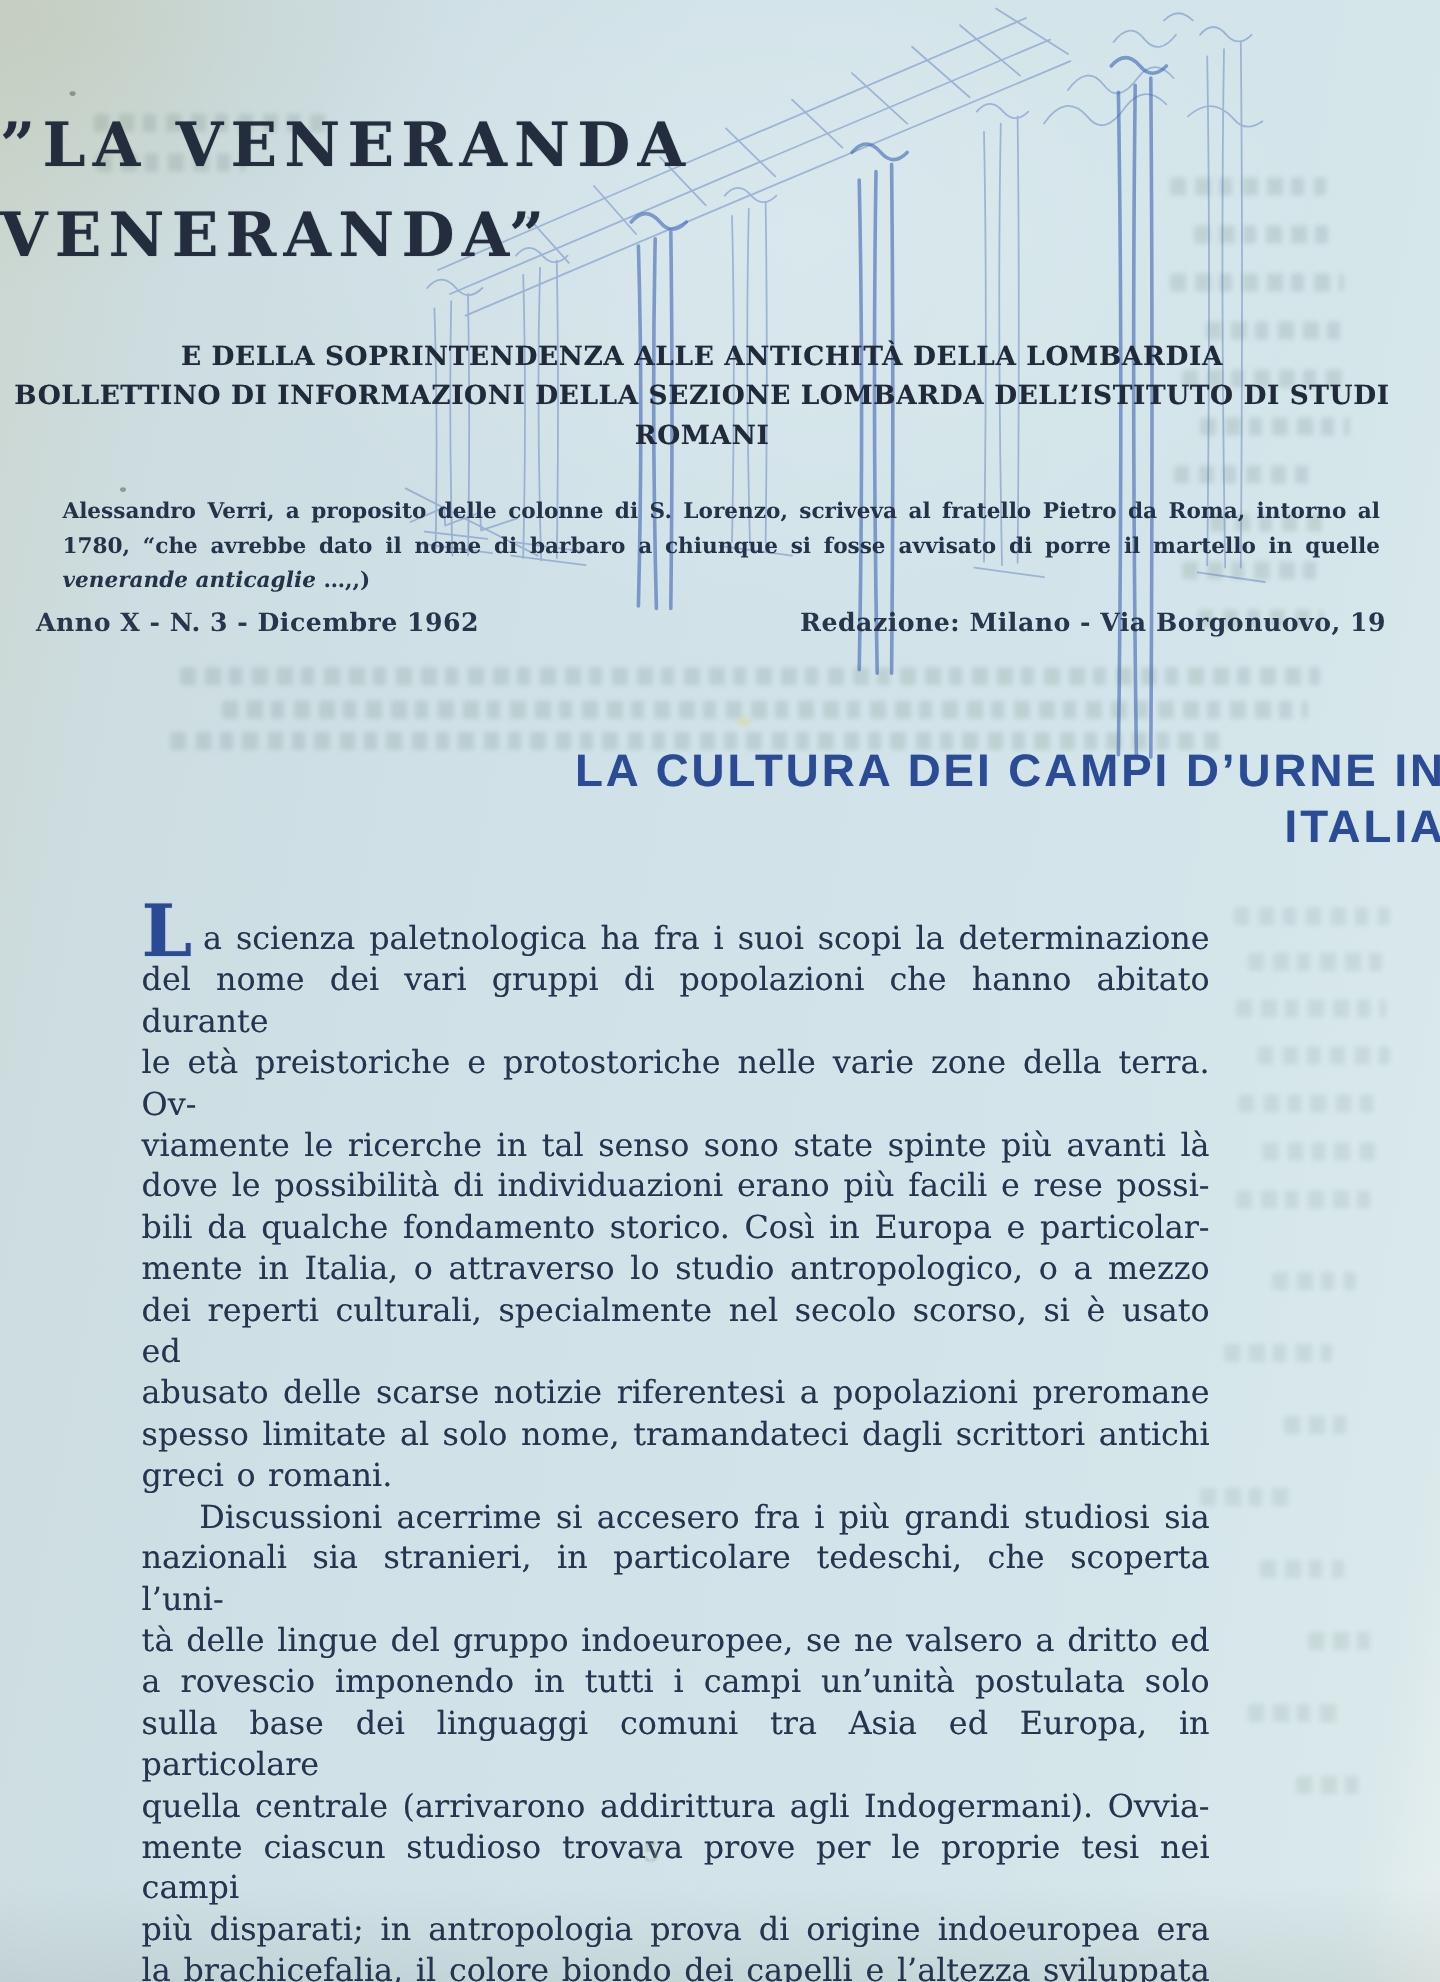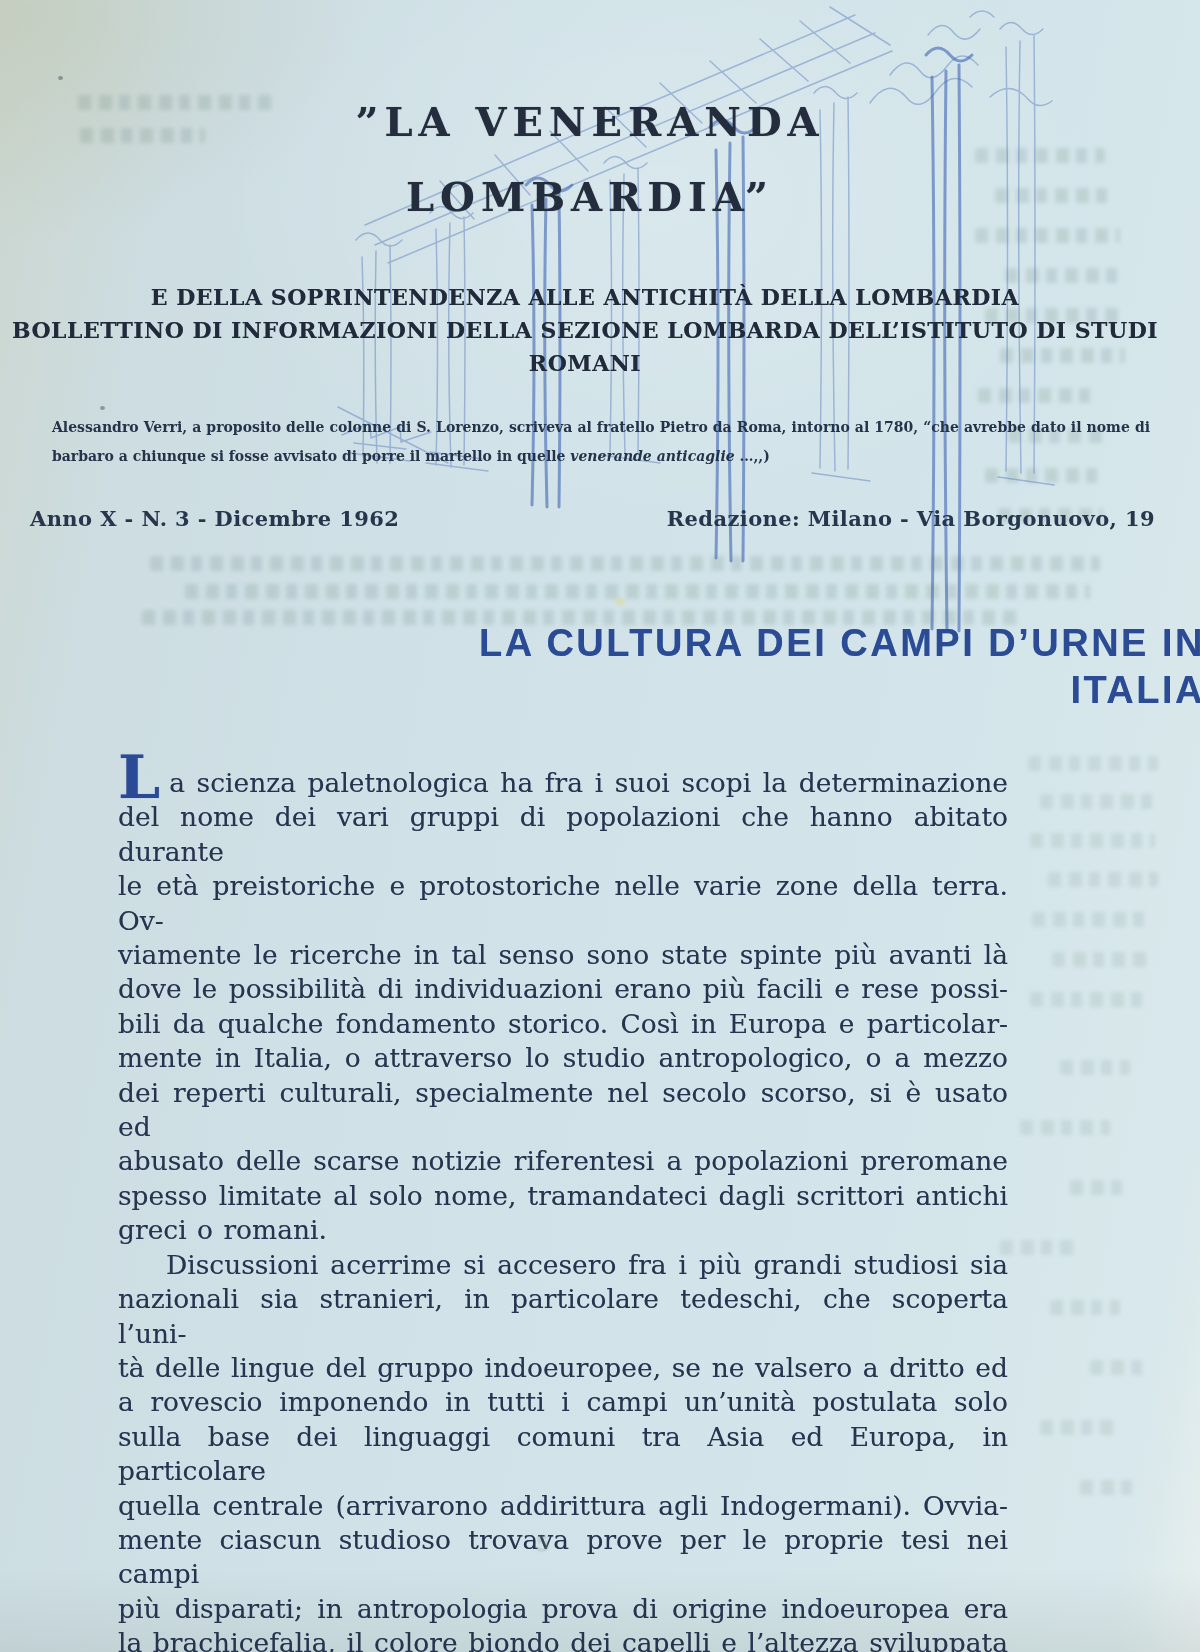--- a/index.html
+++ b/index.html
@@ -17,31 +17,31 @@
     background:repeating-linear-gradient(90deg,#41604f 0 13px,transparent 13px 21px,#41604f 21px 34px,transparent 34px 41px,#3d5c63 41px 52px,transparent 52px 60px);}
   .ghost.b{opacity:.10}
   .spot{position:absolute;width:16px;height:11px;border-radius:50%;
     background:radial-gradient(closest-side, rgba(225,214,120,.55), transparent);filter:blur(1px);}
   .speck{position:absolute;width:5px;height:4px;border-radius:50%;background:rgba(60,70,70,.45);filter:blur(.6px);}
   
   .colonnade{position:absolute;left:330px;top:5px;width:740px;height:640px;z-index:1;}
   
   .masthead-title{
     position:absolute;top:84px;left:0;width:1180px;z-index:2;
-    text-align:center;font-weight:bold;font-size:40px;line-height:75px;
+    text-align:left;font-weight:bold;font-size:51px;line-height:75px;
     letter-spacing:6px;color:#232d3d;text-shadow:0 0 1px rgba(30,40,60,.35);
   }
   .subtitle{
     position:absolute;top:281px;left:10px;width:1150px;z-index:2;
     text-align:center;font-weight:bold;font-size:22px;line-height:33px;
     letter-spacing:.5px;color:#202a3a;text-shadow:0 0 .6px rgba(30,40,60,.4);
   }
   .epigraph{
     position:absolute;top:413px;left:52px;width:1098px;z-index:2;
-    font-size:14px;line-height:28.5px;font-weight:bold;color:#243349;
+    font-size:18px;line-height:28.5px;font-weight:bold;color:#243349;
     text-align:justify;
   }
   .epigraph em{font-style:italic;font-weight:bold;}
   .issue-line{
     position:absolute;top:506px;left:30px;width:1125px;z-index:2;
     display:flex;justify-content:space-between;
     font-size:21px;font-weight:bold;color:#27364c;letter-spacing:.4px;align-items:flex-end;
   }
   
   .article-title{
@@ -148,21 +148,21 @@
       <path d="M386 145 q 4 190 0 408 M400 138 q -3 196 1 418 M413 132 q 2 198 0 424"></path>
       <path d="M380 122 q 12 -14 24 0 q 10 12 22 0"></path>
 
       <path d="M602 72 q 4 250 0 552 M616 66 q -3 256 1 560 M629 60 q 2 258 0 566"></path>
       <path d="M596 50 q 12 -14 24 0 q 10 12 22 0"></path>
     </g>
   </svg>
 
   <div class="masthead-title">
     <div>”LA VENERANDA</div>
-    <div>LOMBARDIA”</div>
+    <div>VENERANDA”</div>
   </div>
 
   <div class="subtitle">
     <div>E DELLA SOPRINTENDENZA ALLE ANTICHITÀ DELLA LOMBARDIA</div>
     <div>BOLLETTINO DI INFORMAZIONI DELLA SEZIONE LOMBARDA DELL’ISTITUTO DI STUDI ROMANI</div>
   </div>
 
   <div class="epigraph"><span>Alessandro Verri, a proposito delle colonne di S. Lorenzo, scriveva al fratello Pietro da Roma, intorno al 1780, “che avrebbe dato il nome di barbaro a chiunque si fosse avvisato di porre il martello in quelle </span><em>venerande anticaglie</em><span> …,,)</span></div>
 
   <div class="issue-line">

